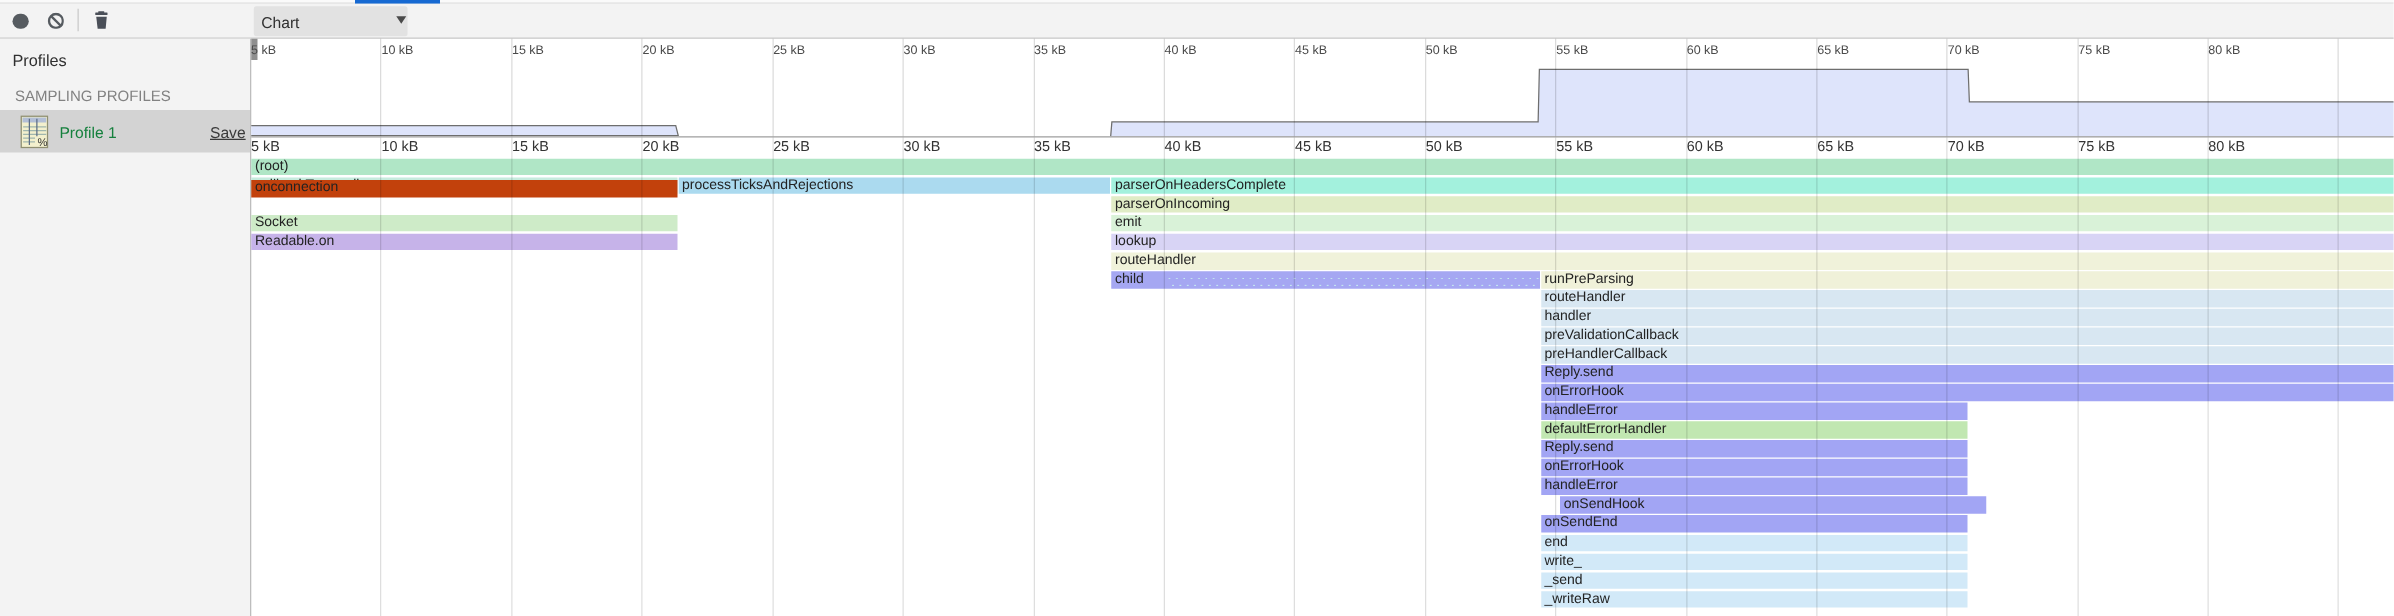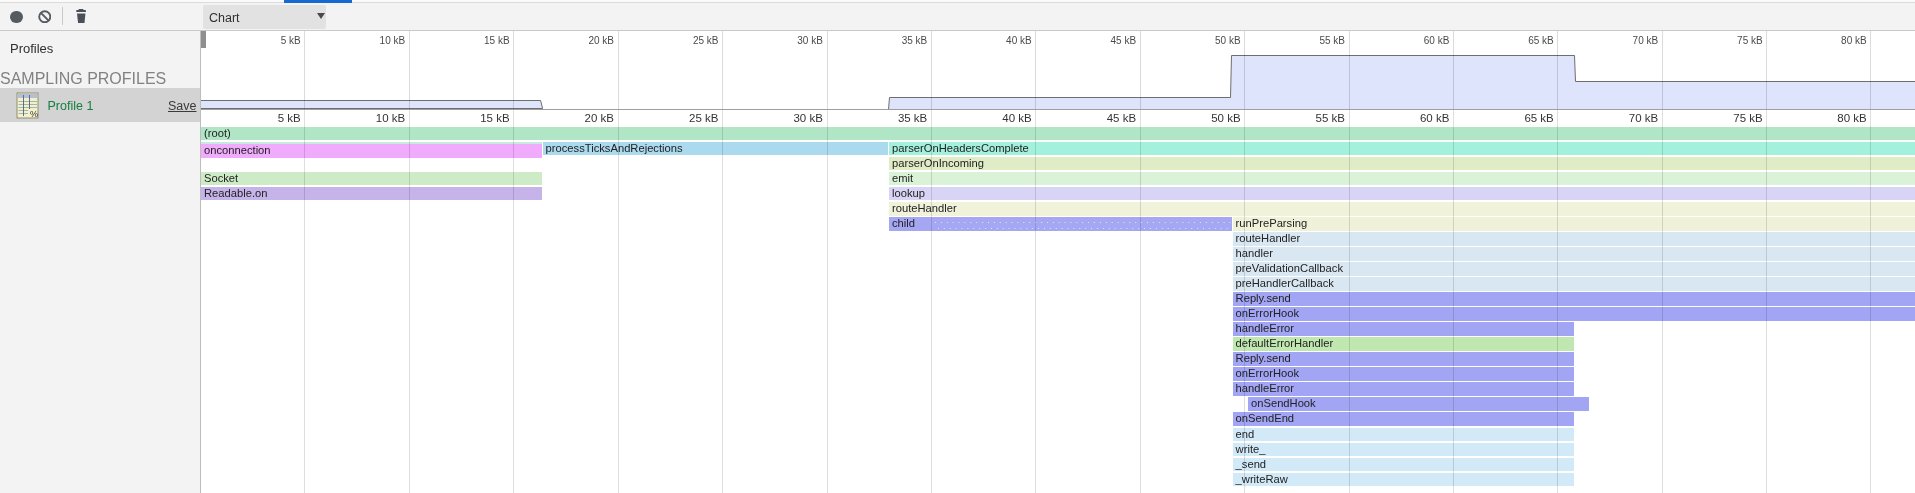--- a/index.html
+++ b/index.html
@@ -2,21 +2,21 @@
 <html><head>
 <meta charset="utf-8">
 <style>
   html,body{margin:0;padding:0}
   #app{position:relative;width:1915px;height:493px;background:#fff;font-family:"Liberation Sans",sans-serif;overflow:hidden}
   .abs{position:absolute}
   .f{position:absolute;height:13.8px;font-size:11.2px;line-height:13.8px;color:#222;padding-left:3px;box-sizing:border-box;overflow:hidden;white-space:nowrap}
   .gl{position:absolute;width:1px}
   .glo{top:31px;height:77.5px;background:rgba(0,0,0,0.14)}
   .glf{top:110px;height:383px;background:rgba(0,0,0,0.13)}
-  .rl{position:absolute;width:100px;text-align:right}
+  .rl{position:absolute;width:100px;text-align:left}
   .rlt{top:35px;font-size:10px;color:#4a4a4a}
   .rlb{top:111.5px;font-size:11.5px;color:#333}
 </style>
 </head>
 <body>
 <div id="app">
 
   <div class="abs" style="left:0;top:0;width:1915px;height:2px;background:#fafafa;border-bottom:1px solid #dcdcdc"></div>
   <div class="abs" style="left:284px;top:0;width:68px;height:3px;background:#1669d2"></div>
 
@@ -36,21 +36,21 @@
     <rect x="1.2" y="2" width="9.8" height="1.9" rx="0.4" fill="#4a4f58"></rect>
     <path d="M2 5.4 H10.4 L9.5 15 H3.1 Z" fill="#4a4f58"></path>
   </svg>
 
   <div class="abs" style="left:202.5px;top:4.5px;width:123.5px;height:24px;background:#e2e2e2;border-radius:2px"></div>
   <div class="abs" style="left:209px;top:10.5px;font-size:12.5px;color:#303030">Chart</div>
   <div class="abs" style="left:316.5px;top:12.5px;width:0;height:0;border-left:4.5px solid transparent;border-right:4.5px solid transparent;border-top:6px solid #4a4a4a"></div>
 
   <div class="abs" style="left:0;top:31px;width:200px;height:462px;background:#f3f3f3;border-right:1px solid #bdbdbd;box-sizing:content-box"></div>
   <div class="abs" style="left:10px;top:41px;font-size:13px;color:#303030">Profiles</div>
-  <div class="abs" style="left:0;top:69.5px;font-size:16px;color:#828282">SAMPLING PROFILES</div>
+  <div class="abs" style="left:12px;top:69.5px;font-size:12px;color:#828282">SAMPLING PROFILES</div>
   <div class="abs" style="left:0;top:88px;width:200px;height:34px;background:#d3d3d3"></div>
 
   <svg class="abs" style="left:16px;top:92px" width="24" height="28" viewBox="0 0 24 28">
     <rect x="1" y="1" width="21" height="25" fill="#f3f0cd" stroke="#8f8f71" stroke-width="1"></rect>
     <rect x="2" y="2" width="19" height="4" fill="#b3bfd6"></rect>
     <g stroke="#9fb6ad" stroke-width="1">
       <line x1="2.5" y1="9.5" x2="21" y2="9.5"></line>
       <line x1="2.5" y1="12.5" x2="21" y2="12.5"></line>
       <line x1="2.5" y1="15.5" x2="21" y2="15.5"></line>
       <line x1="2.5" y1="18.5" x2="12" y2="18.5"></line>
@@ -73,21 +73,21 @@
   <div class="abs" style="left:201px;top:108.5px;width:1714px;height:1px;background:#9e9e9e"></div>
 
   <div class="abs" style="left:201px;top:31px;width:5px;height:17px;background:#8f8f8f"></div>
 
   <div class="f" style="left:201px;top:126.5px;width:1714px;background:#b0e6c6">(root)</div>
 
   <div class="f" style="left:201px;top:141.55px;width:340.6px;background:#c6ebdd">callbackTrampoline</div>
   <div class="f" style="left:542.6px;top:141.55px;width:345.4px;background:#abdaef">processTicksAndRejections</div>
   <div class="f" style="left:889px;top:141.55px;width:1026px;background:#a3f1dd">parserOnHeadersComplete</div>
 
-  <div class="f" style="left:201px;top:144px;width:340.6px;background:#f0abfc">onconnection</div>
+  <div class="f" style="left:201px;top:144px;width:340.6px;background:#c2410c">onconnection</div>
   <div class="f" style="left:889px;top:156.6px;width:1026px;background:#e0ecc6">parserOnIncoming</div>
 
   <div class="f" style="left:201px;top:171.65px;width:340.6px;background:#ceebc8">Socket</div>
   <div class="f" style="left:889px;top:171.65px;width:1026px;background:#d9f2d8">emit</div>
 
   <div class="f" style="left:889px;top:186.7px;width:1026px;background:#d8d4f5">lookup</div>
   <div class="f" style="left:201px;top:186.7px;width:340.6px;background:#c6b3e9">Readable.on</div>
 
   <div class="f" style="left:889px;top:216.8px;width:342.6px;background:#a5a7f2">child<div style="position:absolute;left:45px;right:0;top:0;bottom:0;background-image:radial-gradient(circle 0.55px at 1.5px 5.5px, #c9f2ee 90%, transparent),radial-gradient(circle 0.55px at 4.45px 11.5px, #c9f2ee 90%, transparent);background-size:5.9px 14px"></div></div>
 

